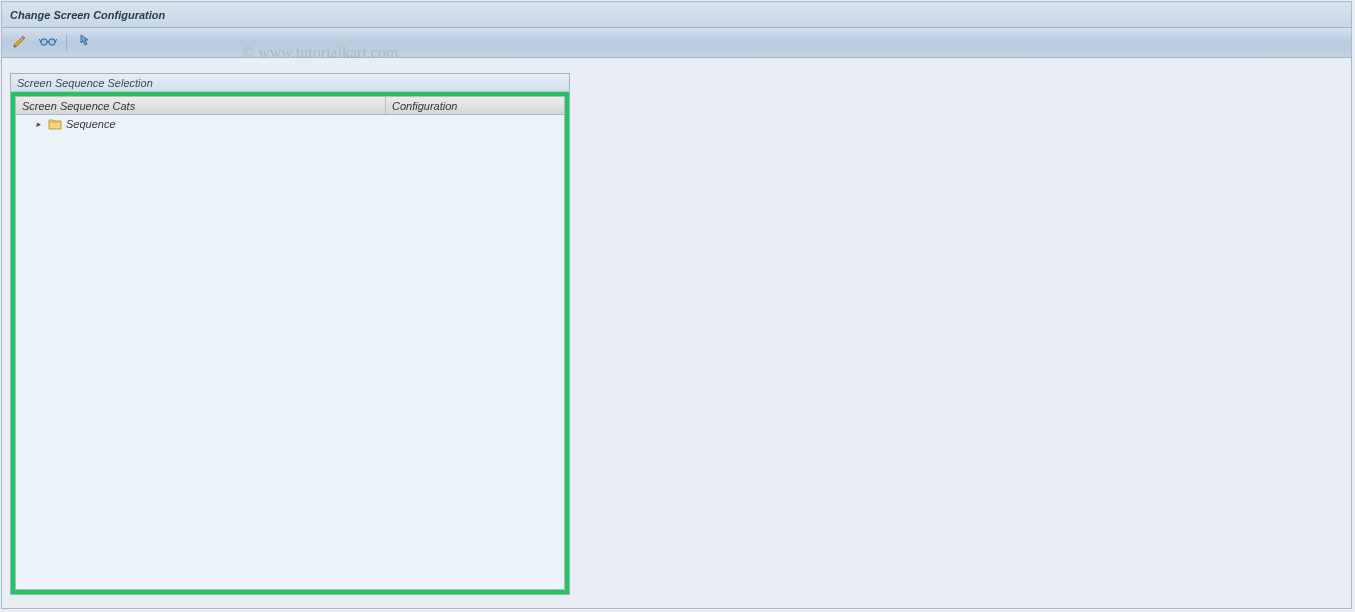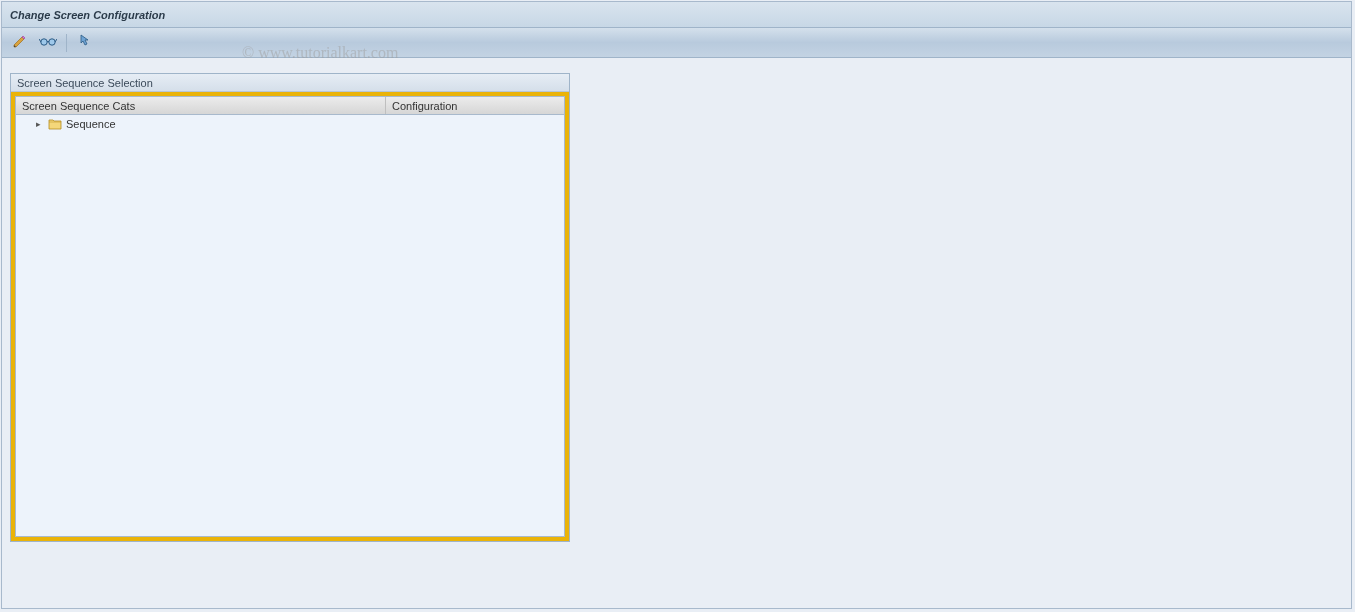--- a/index.html
+++ b/index.html
@@ -66,25 +66,26 @@
       margin: 0 2px;
     }
     
     .content {
       padding: 15px 8px 8px 8px;
       height: calc(100% - 56px);
     }
     
     .panel {
       width: 560px;
-      height: 469px;
+      height: 522px;
       border: 1px solid #9fb4c9;
-      background: #eab308;
+      background: #22c55e;
       display: flex;
       flex-direction: column;
+      font-style: italic;
     }
     .panel-header {
       height: 18px;
       background: linear-gradient(to bottom, #e6edf5, #d5dfea);
       border-bottom: 1px solid #b8c6d5;
       font-size: 11px;
       color: #3b4a5a;
       display: flex;
       align-items: center;
       padding-left: 6px;

